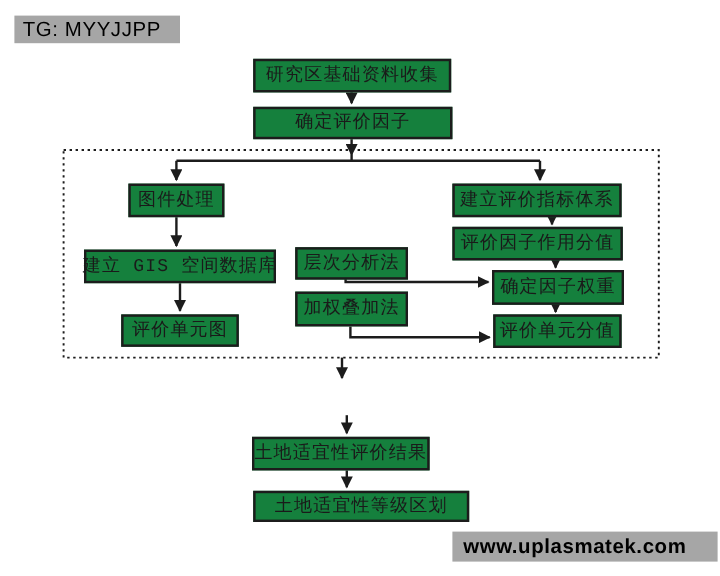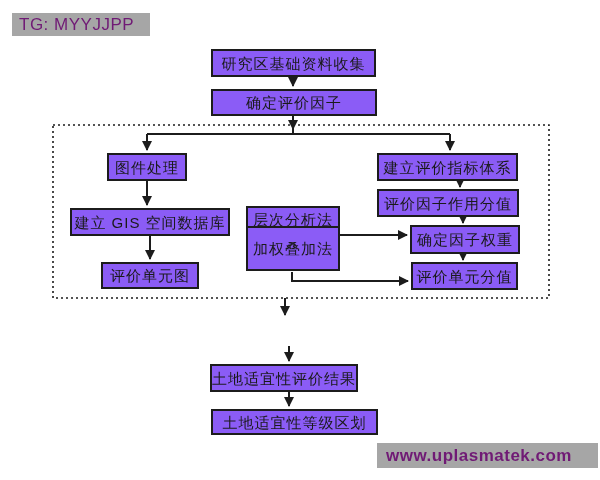--- a/index.html
+++ b/index.html
@@ -5,34 +5,34 @@
   html,body{margin:0;padding:0;}
   body{
     width:600px;height:480px;position:relative;overflow:hidden;
     background:#ffffff;
     font-family:"Liberation Sans", sans-serif;
   }
   #stage{position:absolute;inset:0;width:600px;height:480px;}
   svg.connectors{position:absolute;left:0;top:0;width:600px;height:480px;}
   .node{
     position:absolute;
-    background:#8b5cf6;
+    background:#15803d;
     border:2px solid #1c1c1c;
     box-sizing:border-box;
     display:flex;align-items:center;justify-content:center;
-    font-family:Liberation Sans, sans-serif;
+    font-family:Liberation Mono, monospace;
     font-size:15px;line-height:1;
     color:#1a1a1a;
     white-space:nowrap;
     letter-spacing:1px;
   }
   .watermark{
     position:absolute;
     background:#a6a6a6;
-    color:#701a75;
+    color:#000000;
     display:flex;align-items:center;
     font-family:"Liberation Sans", sans-serif;
     box-sizing:border-box;
     letter-spacing:0.5px;
   }
   #wm-top-left{
     left:12px;top:13px;width:138px;height:23px;
     font-size:17px;padding-left:7px;
   }
   #wm-bottom-right{
@@ -86,32 +86,32 @@
   <div class="node" style="left:107px;top:153px;width:80px;height:28px">图件处理</div>
 
   <div class="node" style="left:211px;top:89px;width:166px;height:27px">确定评价因子</div>
 
   <div class="node" style="left:101px;top:262px;width:98px;height:27px">评价单元图</div>
 
   <div class="node" style="left:70px;top:208px;width:160px;height:28px">建立 GIS 空间数据库</div>
 
   <div class="node" style="left:246px;top:206px;width:94px;height:27px">层次分析法</div>
 
-  <div class="node" style="left:246px;top:226px;width:94px;height:45px">加权叠加法</div>
+  <div class="node" style="left:246px;top:243px;width:94px;height:29px">加权叠加法</div>
 
   <div class="node" style="left:377px;top:153px;width:141px;height:28px">建立评价指标体系</div>
 
   <div class="node" style="left:377px;top:189px;width:142px;height:28px">评价因子作用分值</div>
 
   <div class="node" style="left:410px;top:225px;width:110px;height:29px">确定因子权重</div>
 
   <div class="node" style="left:411px;top:262px;width:107px;height:28px">评价单元分值</div>
 
 
   <div class="node" style="left:210px;top:364px;width:148px;height:28px">土地适宜性评价结果</div>
 
-  <div class="node" style="left:211px;top:409px;width:167px;height:26px">土地适宜性等级区划</div>
+  <div class="node" style="left:211px;top:409px;width:180px;height:26px">土地适宜性等级区划</div>
 
   <div class="watermark" id="wm-top-left">TG: MYYJJPP</div>
 
   <div class="watermark" id="wm-bottom-right">www.uplasmatek.com</div>
 
 </div>
 
 </body></html>

